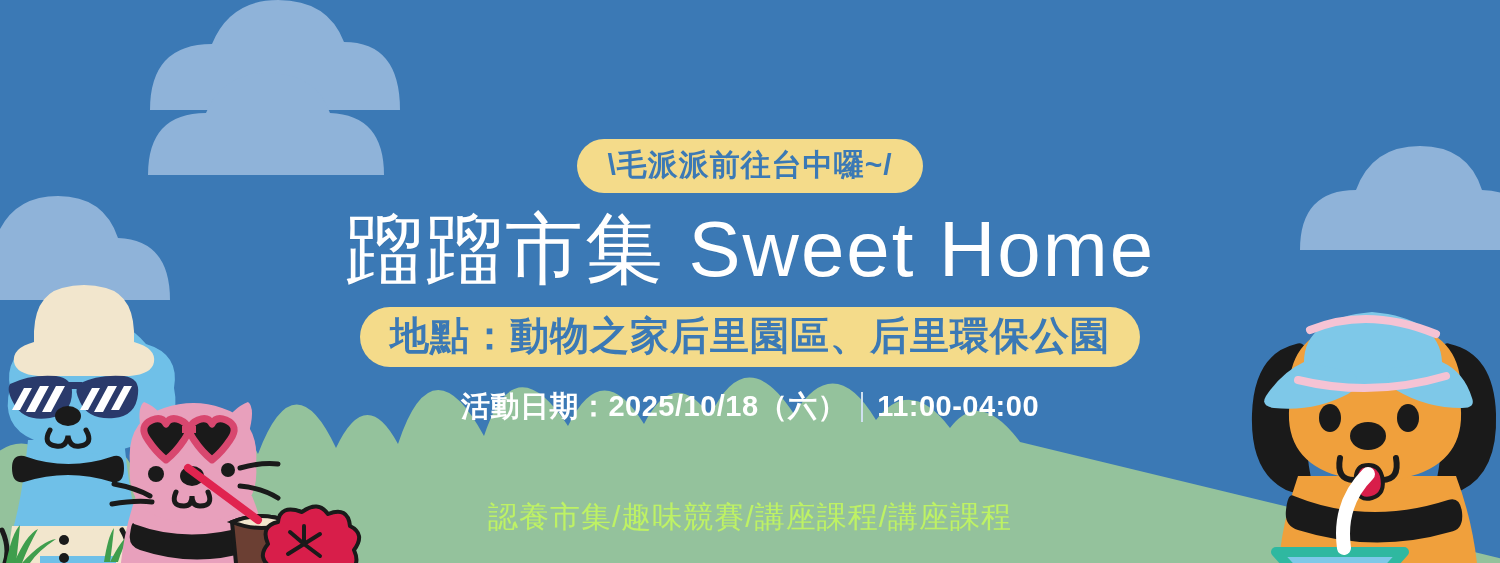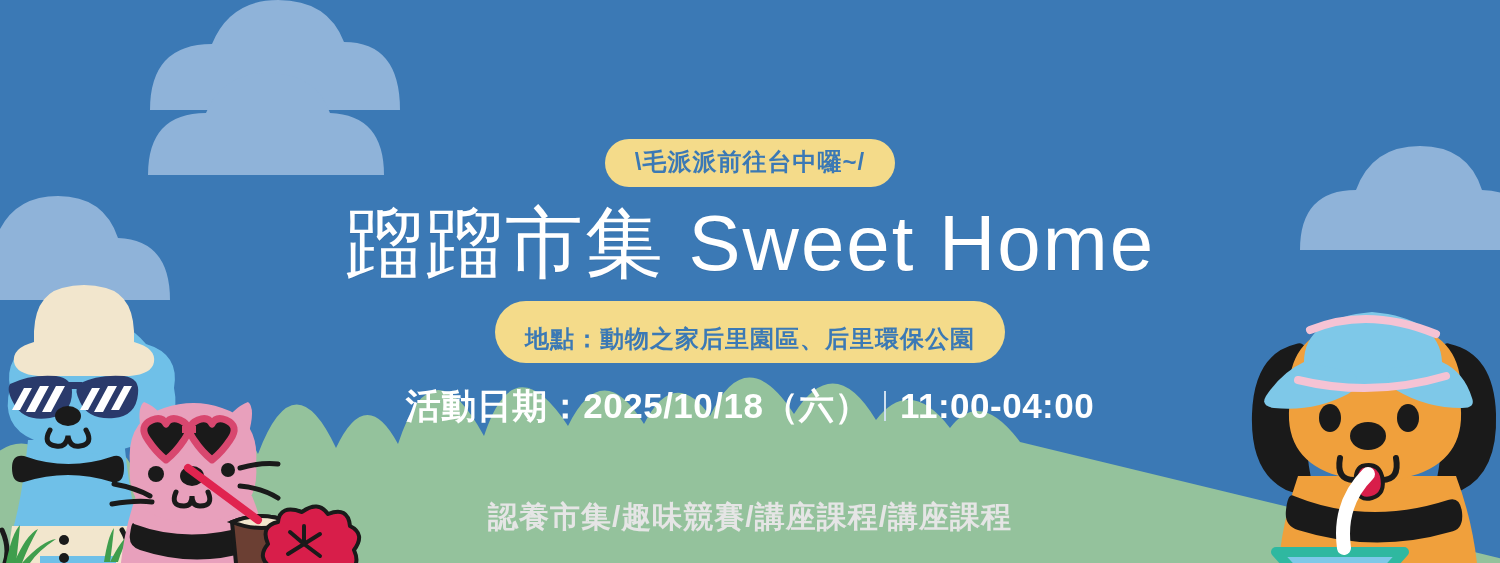--- a/index.html
+++ b/index.html
@@ -38,66 +38,66 @@
     color:#3b79b5;
     border-radius:999px;
     font-weight:bold;
     white-space:nowrap;
     text-align:center;
     line-height:1;
   }
   #kicker-badge{
     margin-top:139px;
     padding:11px 30px 13px;
-    font-size:24px;
+    font-size:30px;
     letter-spacing:1px;
   }
   #main-title{
     margin-top:16px;
     color:#ffffff;
     font-size:78px;
     font-weight:normal;
     line-height:1.05;
     white-space:nowrap;
     letter-spacing:2px;
     text-shadow:0 1px 0 rgba(0,0,0,.05);
   }
   #location-badge{
     margin-top:16px;
-    padding:26px 30px 12px;
-    font-size:24px;
+    padding:9px 30px 12px;
+    font-size:39px;
     letter-spacing:1px;
   }
   #date-line{
     margin-top:20px;
     color:#ffffff;
-    font-size:35px;
+    font-size:29px;
     font-weight:bold;
     white-space:nowrap;
     letter-spacing:0.5px;
     display:flex;
     align-items:center;
     gap:0;
   }
   #date-sep{
     display:inline-block;
     width:2px;
     height:30px;
     background:#cfe0ef;
     margin:0 14px;
     flex:none;
   }
   #tagline{
     position:absolute;
     top:497px;
     left:50%;
     transform:translateX(-50%);
-    color:#e5e5e5;
+    color:#bef264;
     font-size:30px;
-    font-weight:bold;
+    font-weight:normal;
     white-space:nowrap;
     letter-spacing:1px;
   }
 </style>
 </head>
 <body>
 
 <div id="banner">
 
   <svg class="art" viewBox="0 0 1500 563" preserveAspectRatio="none" aria-hidden="true">

